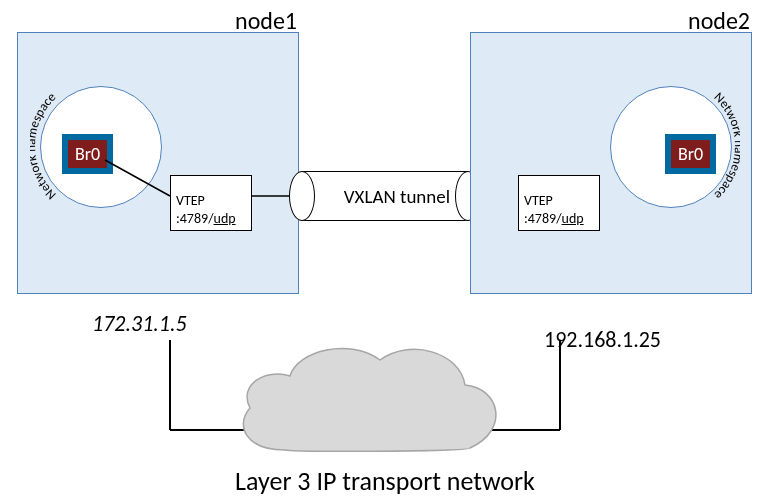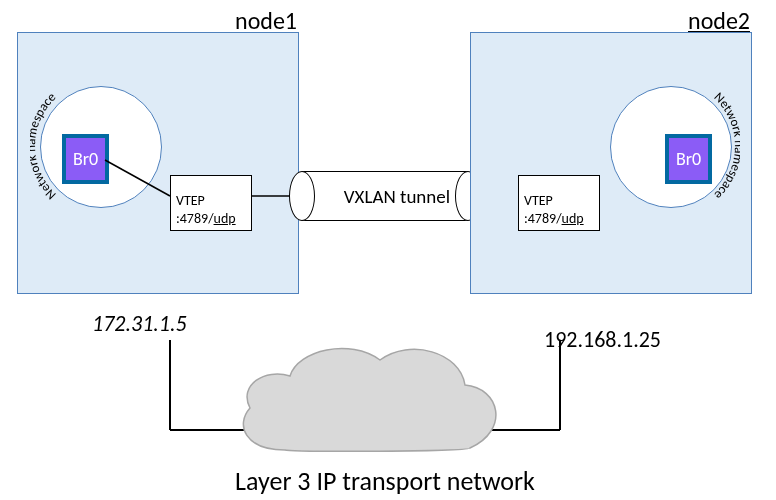--- a/index.html
+++ b/index.html
@@ -31,25 +31,25 @@
   .ns-circle {
     width: 120px;
     height: 120px;
     background: #ffffff;
     border: 1px solid #4f81bd;
     border-radius: 50%;
   }
 
   
   .br0 {
-    background: #8b5cf6;
+    background: #7f1d1d;
     color: #ffffff;
-    border: 4px solid #0369a1;
+    border: 6px solid #0369a1;
     font-size: 18px;
-    padding: 12px 7px;
+    padding: 5px 7px;
     line-height: 1;
   }
 
   
   .vtep {
     background: #ffffff;
     border: 1px solid #000000;
     font-size: 14px;
     line-height: 1.25;
     padding: 16px 5px 3px 5px;
@@ -144,21 +144,21 @@
   <line x1="490" y1="430" x2="560" y2="430" stroke="#000" stroke-width="2"></line>
 </svg>
 
 <div class="abs tunnel-wrap" style="left:290px; top:171px;">
   <div class="tunnel-body"></div>
   <div class="tunnel-cap" style="right:-1px;"></div>
   <div class="tunnel-cap" style="left:-1px;"></div>
   <div class="tunnel-label">VXLAN tunnel</div>
 </div>
 
-<div class="abs node-title" style="left:470px; top:6px;text-decoration:underline;">node2</div>
+<div class="abs node-title" style="left:470px; top:6px;">node2</div>
 
 <div class="abs node-box" style="left:470px; top:32px;"></div>
 
 <div class="abs ns-circle" style="left:610px; top:86px;"></div>
 
 <svg class="abs curved-text" style="left:600px; top:76px;" width="140" height="140">
   <defs>
     <path id="arc-right" d="M 70 5 A 65 65 0 0 1 70 135" fill="none"></path>
   </defs>
   <text>

